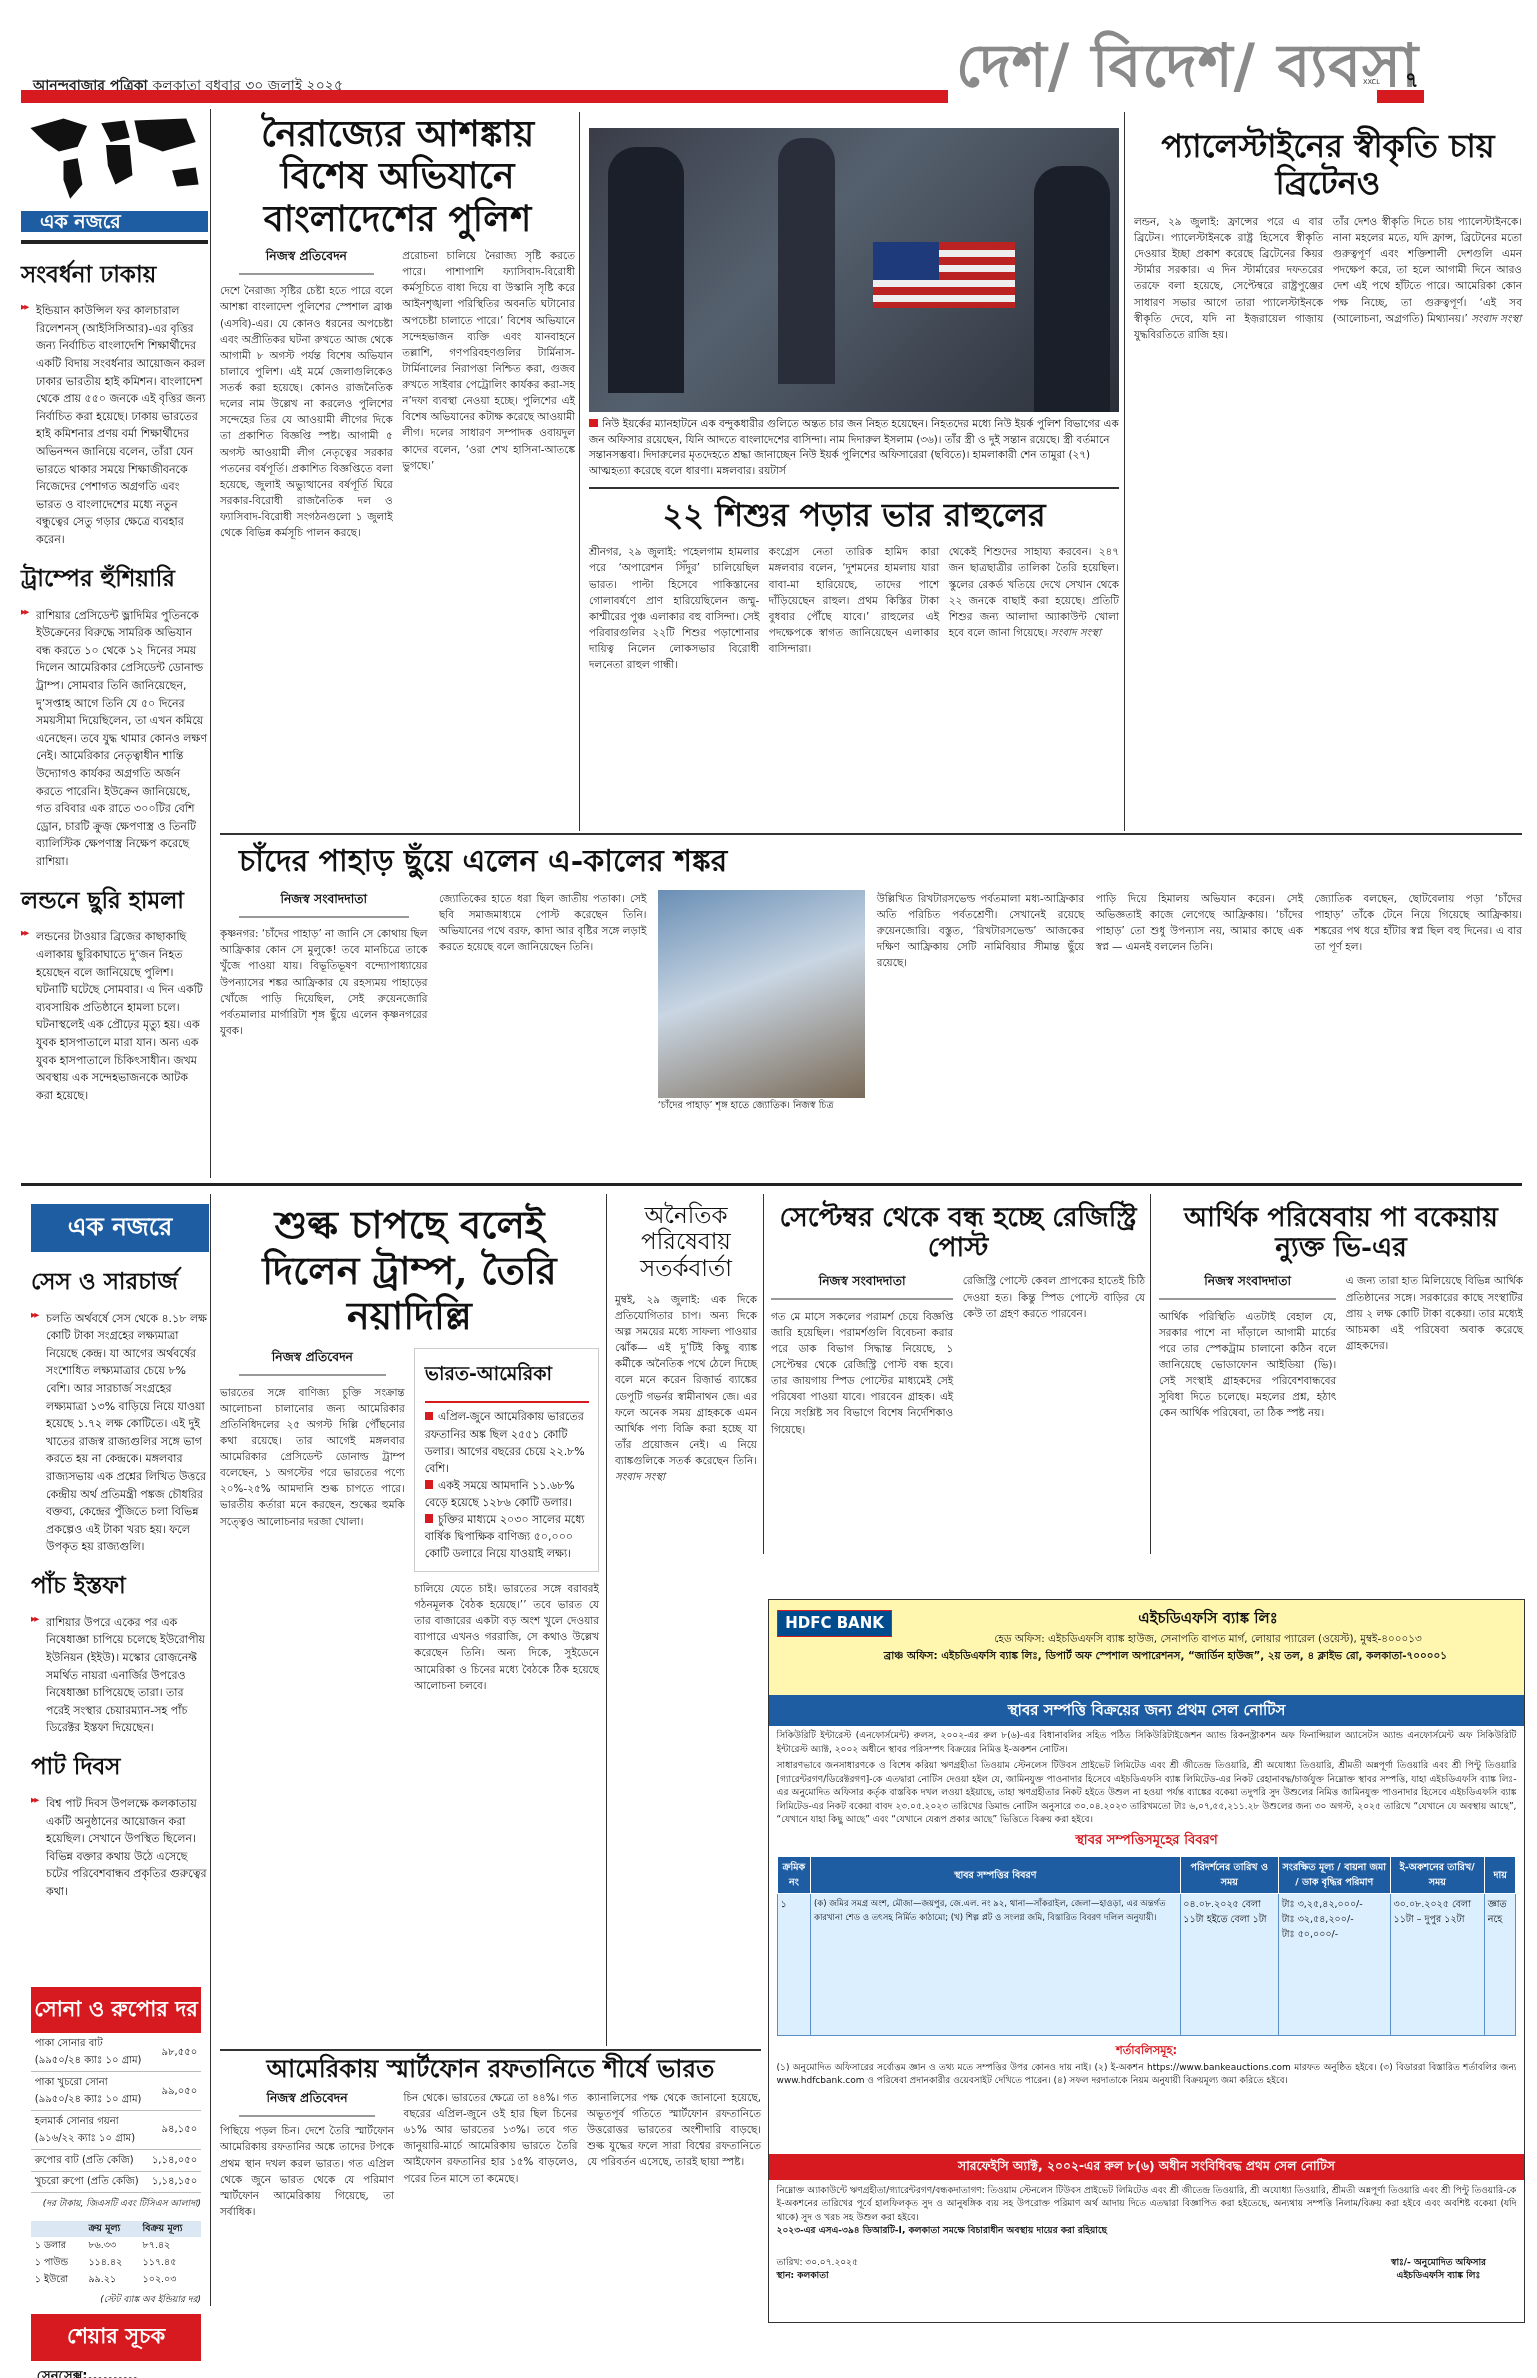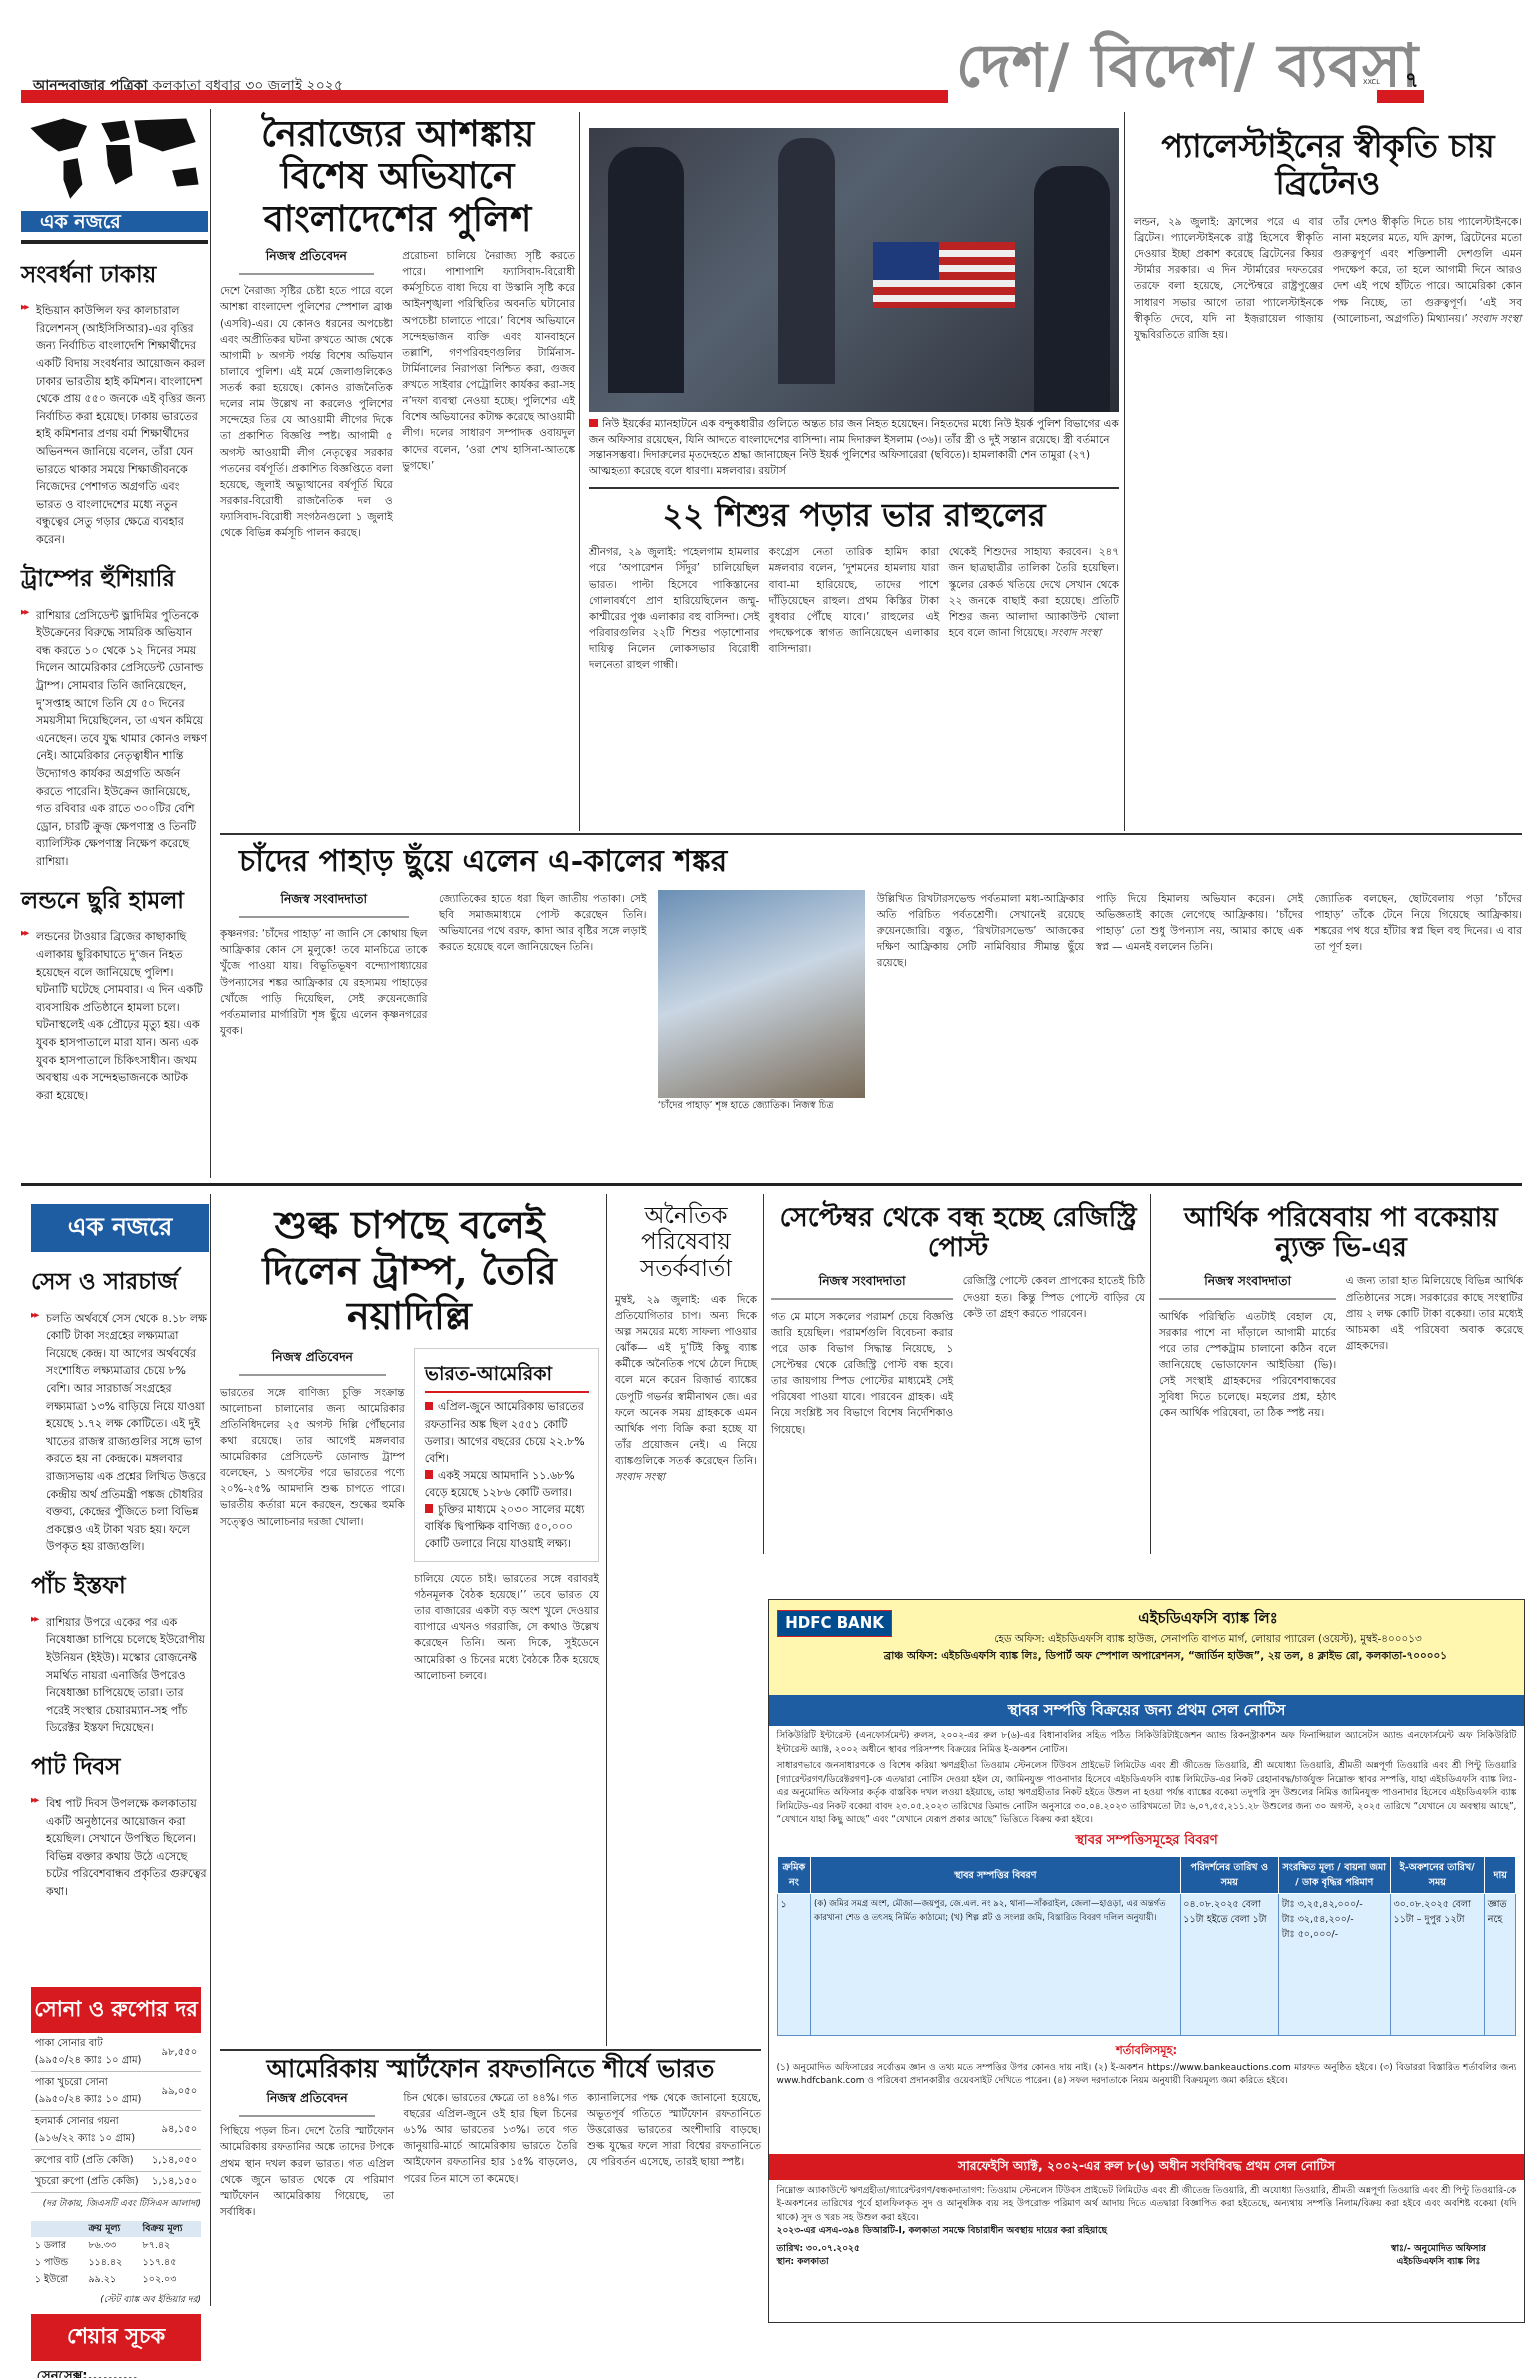--- a/index.html
+++ b/index.html
@@ -205,21 +205,21 @@
 
 <div class="abs" style="left:220px;top:1202px;width:379px">
   <div class="hl" style="font-size:38px;line-height:1.2">শুল্ক চাপছে বলেই দিলেন ট্রাম্প, তৈরি নয়াদিল্লি</div>
   <div style="display:flex;gap:9.5px;margin-top:9.5px">
     <div style="flex:1">
       <div class="byline">নিজস্ব প্রতিবেদন</div>
       <div class="body">ভারতের সঙ্গে বাণিজ্য চুক্তি সংক্রান্ত আলোচনা চালানোর জন্য আমেরিকার প্রতিনিধিদলের ২৫ অগস্ট দিল্লি পৌঁছনোর কথা রয়েছে। তার আগেই মঙ্গলবার আমেরিকার প্রেসিডেন্ট ডোনাল্ড ট্রাম্প বলেছেন, ১ অগস্টের পরে ভারতের পণ্যে ২০%-২৫% আমদানি শুল্ক চাপতে পারে। ভারতীয় কর্তারা মনে করছেন, শুল্কের হুমকি সত্ত্বেও আলোচনার দরজা খোলা।</div>
     </div>
     <div style="flex:1">
       <div class="infobox">
-        <div style="font-size:19px;font-weight:bold;border-bottom:2.8px solid #d71920;padding-bottom:0;margin-bottom:5.7px">ভারত-আমেরিকা</div>
+        <div style="font-size:19px;font-weight:bold;border-bottom:2.8px solid #d71920;padding-bottom:10px;margin-bottom:5.7px">ভারত-আমেরিকা</div>
         <div style="font-size:11px;line-height:1.55"><span class="sq"></span><span>এপ্রিল-জুনে আমেরিকায় ভারতের রফতানির অঙ্ক ছিল ২৫৫১ কোটি ডলার। আগের বছরের চেয়ে ২২.৮% বেশি।</span></div>
         <div style="font-size:11px;line-height:1.55"><span class="sq"></span><span>একই সময়ে আমদানি ১১.৬৮% বেড়ে হয়েছে ১২৮৬ কোটি ডলার।</span></div>
         <div style="font-size:11px;line-height:1.55"><span class="sq"></span><span>চুক্তির মাধ্যমে ২০৩০ সালের মধ্যে বার্ষিক দ্বিপাক্ষিক বাণিজ্য ৫০,০০০ কোটি ডলারে নিয়ে যাওয়াই লক্ষ্য।</span></div>
       </div>
       <div class="body" style="margin-top:7.6px">চালিয়ে যেতে চাই। ভারতের সঙ্গে বরাবরই গঠনমূলক বৈঠক হয়েছে।’’ তবে ভারত যে তার বাজারের একটা বড় অংশ খুলে দেওয়ার ব্যাপারে এখনও গররাজি, সে কথাও উল্লেখ করেছেন তিনি। অন্য দিকে, সুইডেনে আমেরিকা ও চিনের মধ্যে বৈঠকে ঠিক হয়েছে আলোচনা চলবে।</div>
     </div>
   </div>
 </div>
 <div class="abs vline" style="left:606px;top:1194px;height:852px"></div>
 
@@ -288,21 +288,21 @@
       </tr>
     </tbody>
       </table>
     <div style="text-align:center;color:#d71920;font-weight:bold;font-size:11.4px;margin-top:5.7px">শর্তাবলিসমূহ:</div>
     <div class="tiny" style="height:90px;overflow:hidden">(১) অনুমোদিত অফিসারের সর্বোত্তম জ্ঞান ও তথ্য মতে সম্পত্তির উপর কোনও দায় নাই। (২) ই-অকশন https://www.bankeauctions.com মারফত অনুষ্ঠিত হইবে। (৩) বিডাররা বিস্তারিত শর্তাবলির জন্য www.hdfcbank.com ও পরিষেবা প্রদানকারীর ওয়েবসাইট দেখিতে পারেন। (৪) সফল দরদাতাকে নিয়ম অনুযায়ী বিক্রয়মূল্য জমা করিতে হইবে।</div>
   </div>
   <div class="blue-strip" style="background:#d71920;font-size:12.3px">সারফেইসি অ্যাক্ট, ২০০২-এর রুল ৮(৬) অধীন সংবিধিবদ্ধ প্রথম সেল নোটিস</div>
   <div style="padding:3.8px 7.6px;position:relative">
     <div class="tiny">নিম্নোক্ত অ্যাকাউন্টে ঋণগ্রহীতা/গ্যারেন্টরগণ/বন্ধকদাতাগণ: তিওয়াম স্টেনলেস টিউবস প্রাইভেট লিমিটেড এবং শ্রী জীতেন্দ্র তিওয়ারি, শ্রী অযোধ্যা তিওয়ারি, শ্রীমতী অন্নপূর্ণা তিওয়ারি এবং শ্রী পিন্টু তিওয়ারি-কে ই-অকশনের তারিখের পূর্বে হালফিলকৃত সুদ ও আনুষঙ্গিক ব্যয় সহ উপরোক্ত পরিমাণ অর্থ আদায় দিতে এতদ্বারা বিজ্ঞাপিত করা হইতেছে, অন্যথায় সম্পত্তি নিলাম/বিক্রয় করা হইবে এবং অবশিষ্ট বকেয়া (যদি থাকে) সুদ ও খরচ সহ উশুল করা হইবে।</div>
     <div class="tiny" style="font-weight:bold">২০২৩-এর এসএ-৩৯৪ ডিআরটি-I, কলকাতা সমক্ষে বিচারাধীন অবস্থায় দায়ের করা রহিয়াছে</div>
-    <div class="tiny" style="font-weight:bold;margin-top:4px">তারিখ: ৩০.০৭.২০২৫</div>
+    <div class="tiny" style="font-weight:normal;margin-top:18px">তারিখ: ৩০.০৭.২০২৫</div>
     <div class="tiny" style="font-weight:bold">স্থান: কলকাতা</div>
     <div class="abs tiny" style="right:38px;bottom:3.8px;text-align:center;font-weight:bold">
         <div>স্বাঃ/- অনুমোদিত অফিসার</div>
         <div>এইচডিএফসি ব্যাঙ্ক লিঃ</div>
       </div>
   </div>
 </div>
 
 <div class="abs hline" style="left:220px;top:2049px;width:541px"></div>
 <div class="abs" style="left:220px;top:2055px;width:541px">

